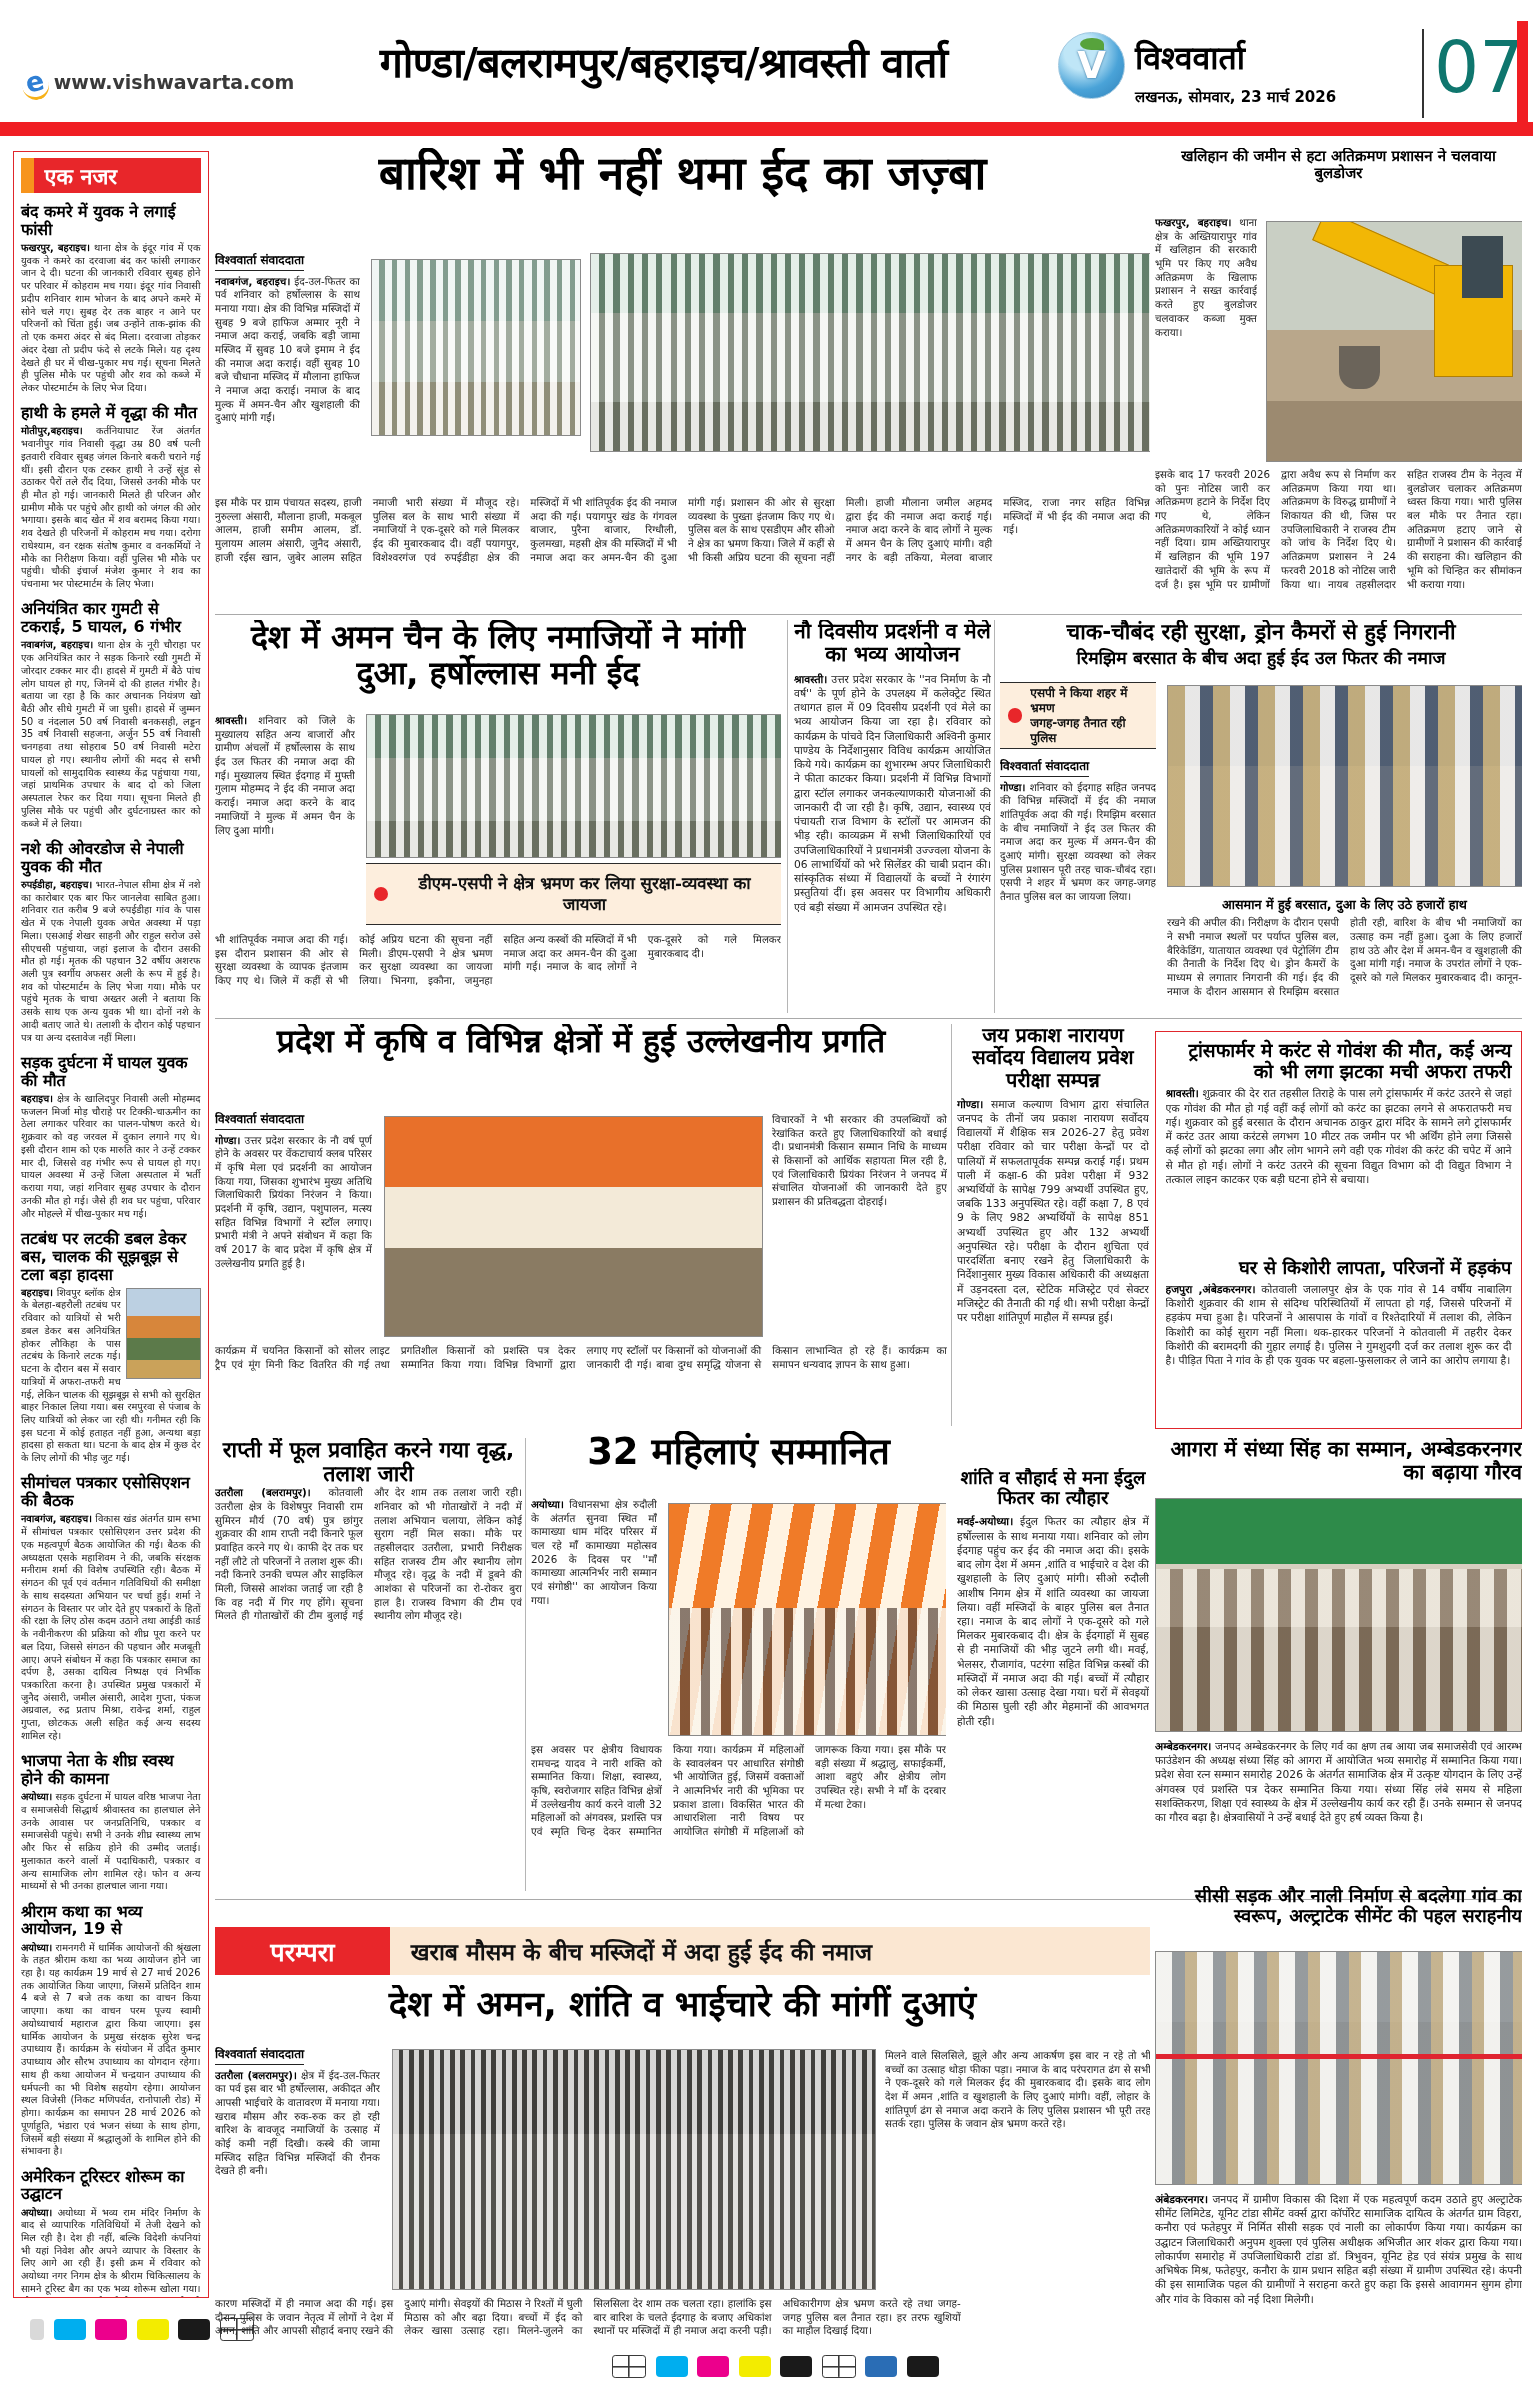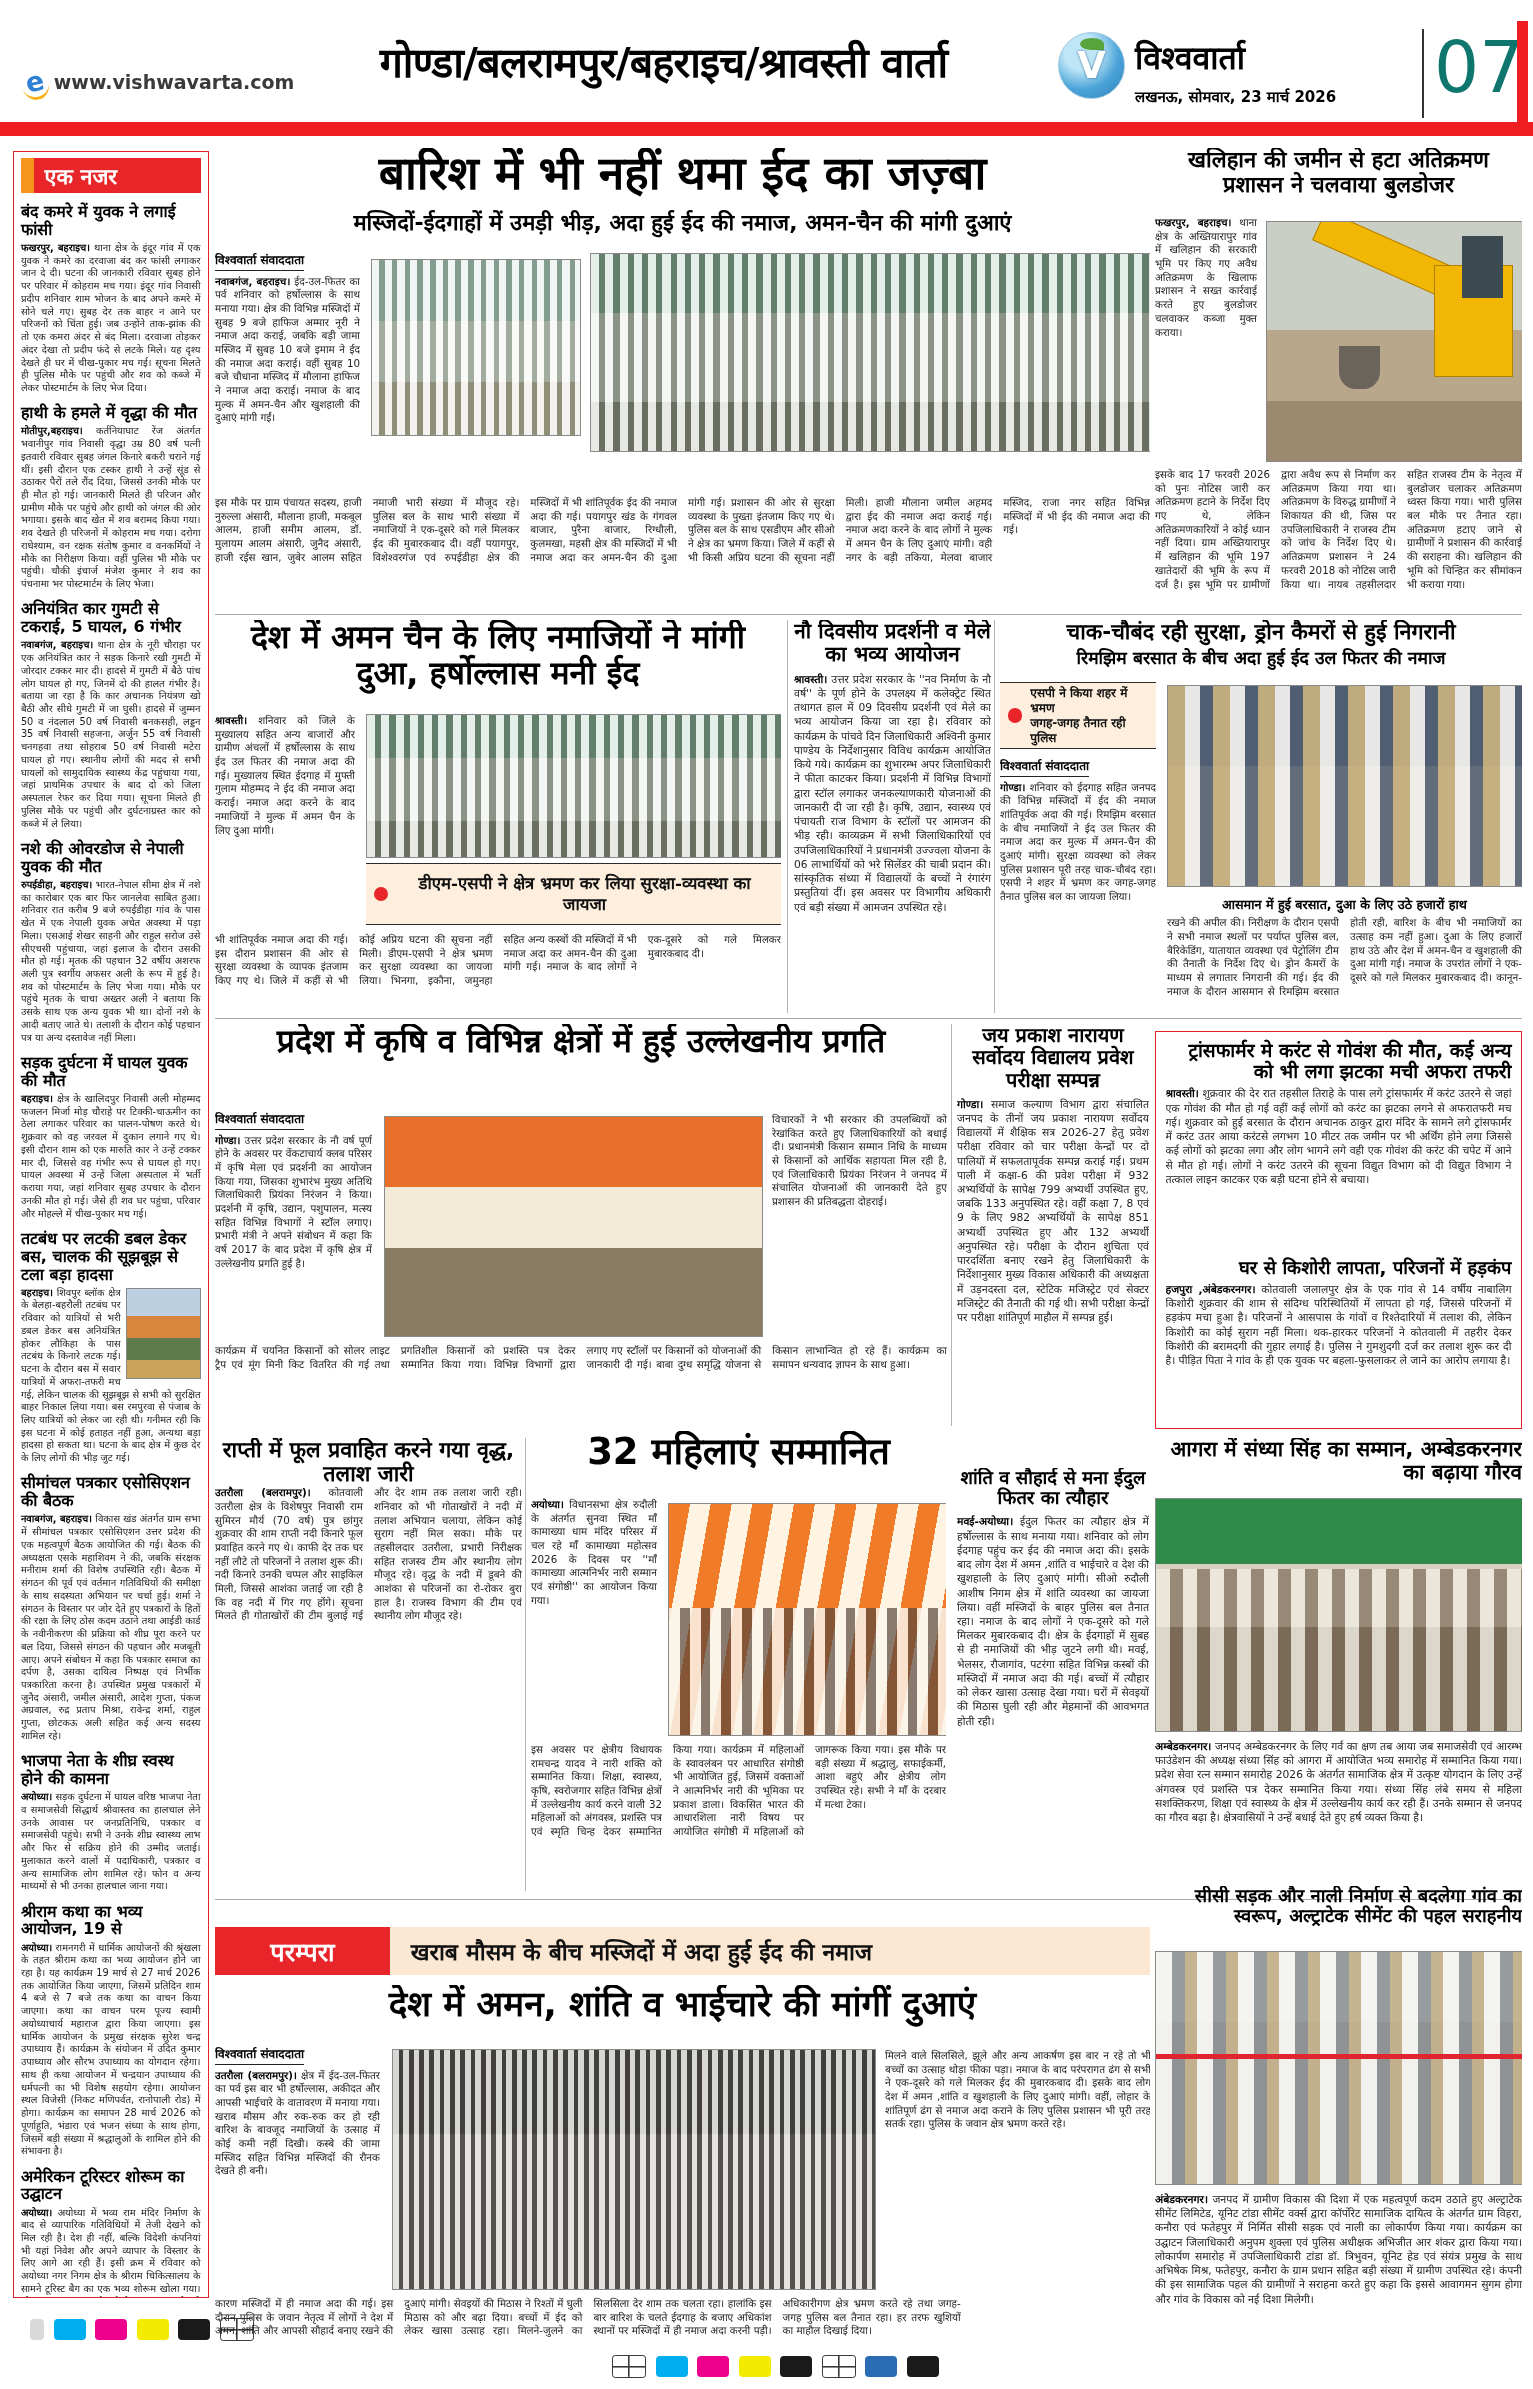--- a/index.html
+++ b/index.html
@@ -191,35 +191,34 @@
     <div class="sq gray"></div>
     <div class="sq c"></div>
     <div class="sq m"></div>
     <div class="sq y"></div>
     <div class="sq k"></div>
     <div class="regmark"></div>
   </div>
 
   <div class="abs" style="left:215px;top:148px;width:935px;height:463px;overflow:hidden">
     <h1 class="hl" style="font-size:46px;white-space:nowrap">बारिश में भी नहीं थमा ईद का जज़्बा</h1>
-    <h2 class="hl" style="font-size:22px;margin-top:11px;white-space:nowrap">मस्जिदों-ईदगाहों में उमड़ी भीड़, अदा हुई ईद की नमाज, अमन-चैन की मांगी दुआएं</h2>
     <div class="abs" style="left:0;top:103px;width:145px;height:239px">
       <span class="byline">विश्ववार्ता संवाददाता</span>
       <div class="body-txt" style="height:205px">
         <b class="dl">नवाबगंज, बहराइच।</b>
         <span>ईद-उल-फितर का पर्व शनिवार को हर्षोल्लास के साथ मनाया गया। क्षेत्र की विभिन्न मस्जिदों में सुबह 9 बजे हाफिज अम्मार नूरी ने नमाज अदा कराई, जबकि बड़ी जामा मस्जिद में सुबह 10 बजे इमाम ने ईद की नमाज अदा कराई। वहीं सुबह 10 बजे चौधाना मस्जिद में मौलाना हाफिज ने नमाज अदा कराई। नमाज के बाद मुल्क में अमन-चैन और खुशहाली की दुआएं मांगी गईं।</span>
       </div>
     </div>
     <div class="photo ph-mosque" style="left:156px;top:111px;width:208px;height:175px"></div>
     <div class="photo ph-eid-green" style="left:375px;top:105px;width:560px;height:197px"></div>
     <div class="body-txt cols6 abs" style="left:0;top:348px;width:935px;height:111px">इस मौके पर ग्राम पंचायत सदस्य, हाजी नुरुल्ला अंसारी, मौलाना हाजी, मकबूल आलम, हाजी समीम आलम, डॉ. मुलायम आलम अंसारी, जुनैद अंसारी, हाजी रईस खान, जुबेर आलम सहित नमाजी भारी संख्या में मौजूद रहे। पुलिस बल के साथ भारी संख्या में नमाजियों ने एक-दूसरे को गले मिलकर ईद की मुबारकबाद दी। वहीं पयागपुर, विशेश्वरगंज एवं रुपईडीहा क्षेत्र की मस्जिदों में भी शांतिपूर्वक ईद की नमाज अदा की गई। पयागपुर खंड के गंगवल बाजार, पुरैना बाजार, रिग्धौली, कुलमखा, महसी क्षेत्र की मस्जिदों में भी नमाज अदा कर अमन-चैन की दुआ मांगी गई। प्रशासन की ओर से सुरक्षा व्यवस्था के पुख्ता इंतजाम किए गए थे। पुलिस बल के साथ एसडीएम और सीओ ने क्षेत्र का भ्रमण किया। जिले में कहीं से भी किसी अप्रिय घटना की सूचना नहीं मिली। हाजी मौलाना जमील अहमद द्वारा ईद की नमाज अदा कराई गई। नमाज अदा करने के बाद लोगों ने मुल्क में अमन चैन के लिए दुआएं मांगी। वही नगर के बड़ी तकिया, मेलवा बाजार मस्जिद, राजा नगर सहित विभिन्न मस्जिदों में भी ईद की नमाज अदा की गई।</div>
   </div>
 
   <div class="abs" style="left:1155px;top:148px;width:367px;height:463px;overflow:hidden">
-    <h2 class="hl" style="font-size:22px">खलिहान की जमीन से हटा अतिक्रमण प्रशासन ने चलवाया बुलडोजर</h2>
+    <h2 class="hl" style="font-size:15px">खलिहान की जमीन से हटा अतिक्रमण प्रशासन ने चलवाया बुलडोजर</h2>
     <div class="abs body-txt" style="left:0;top:68px;width:102px;height:248px">
       <b class="dl">फखरपुर, बहराइच।</b>
       <span>थाना क्षेत्र के अख्तियारापुर गांव में खलिहान की सरकारी भूमि पर किए गए अवैध अतिक्रमण के खिलाफ प्रशासन ने सख्त कार्रवाई करते हुए बुलडोजर चलवाकर कब्जा मुक्त कराया।</span>
     </div>
     <div class="photo ph-jcb" style="left:111px;top:73px;width:256px;height:239px">
       <div class="jcb-arm"></div>
       <div class="jcb-body"></div>
       <div class="jcb-cab"></div>
       <div class="jcb-bucket"></div>
     </div>

